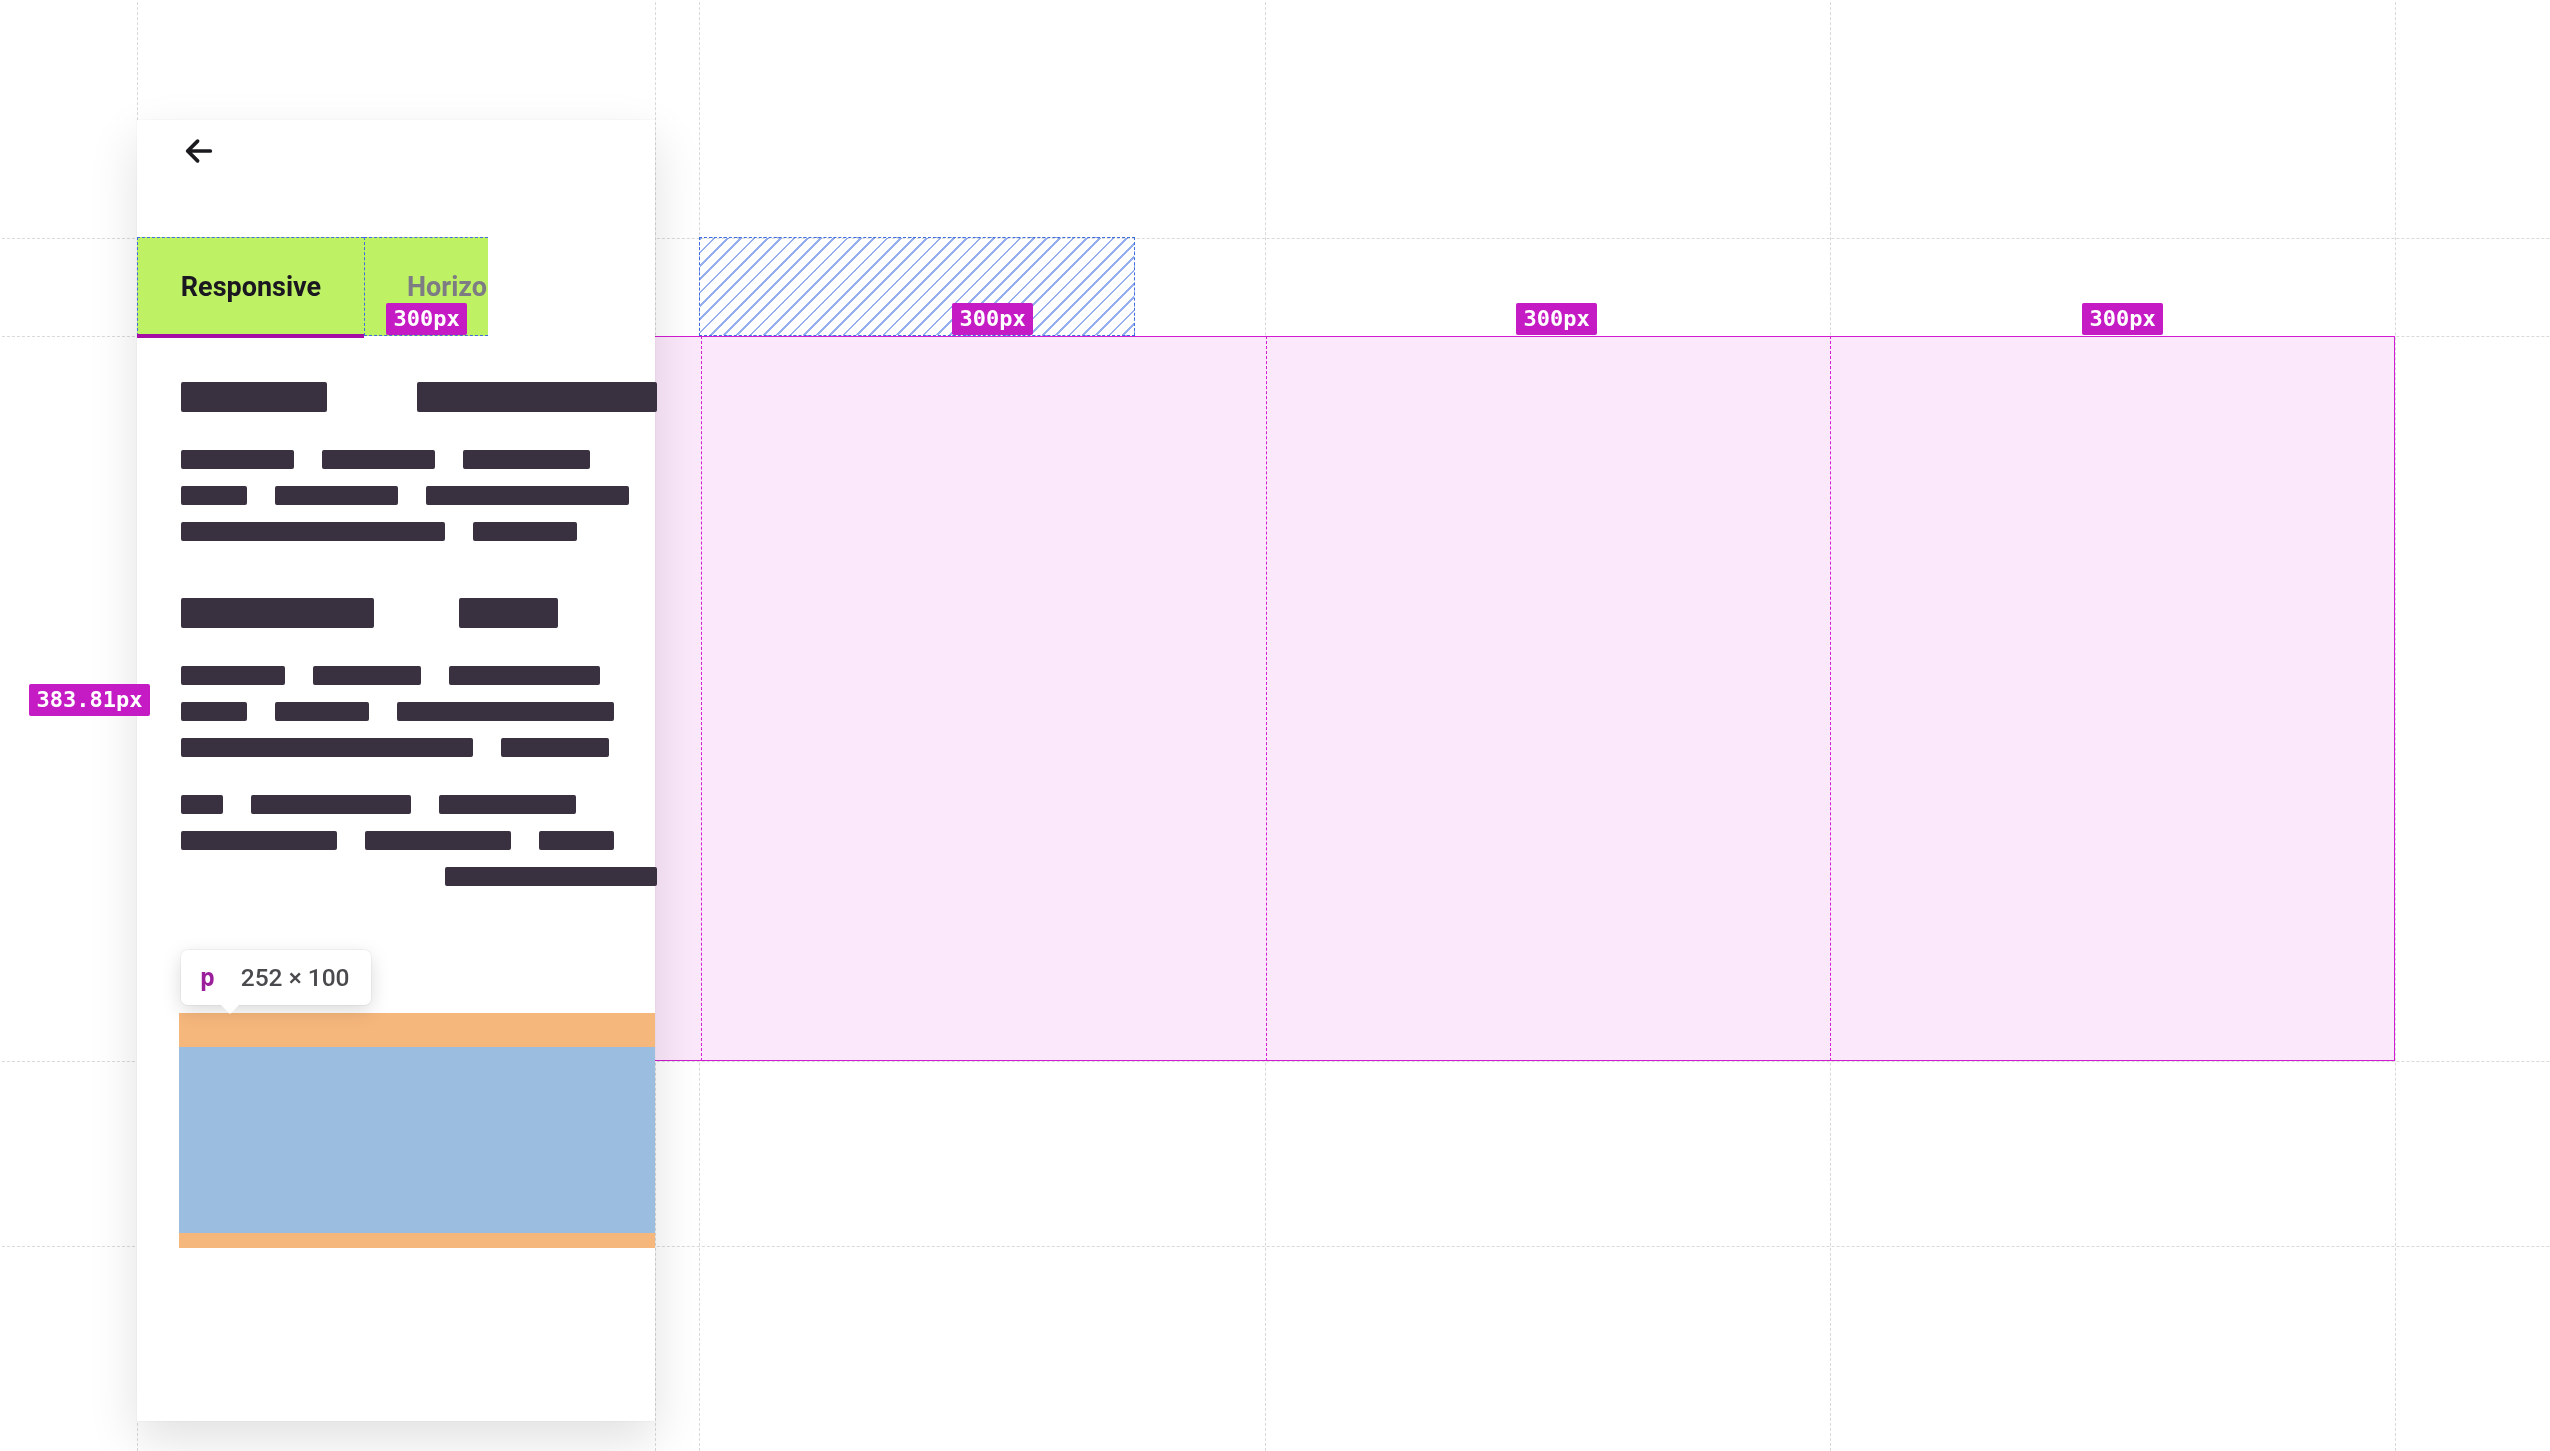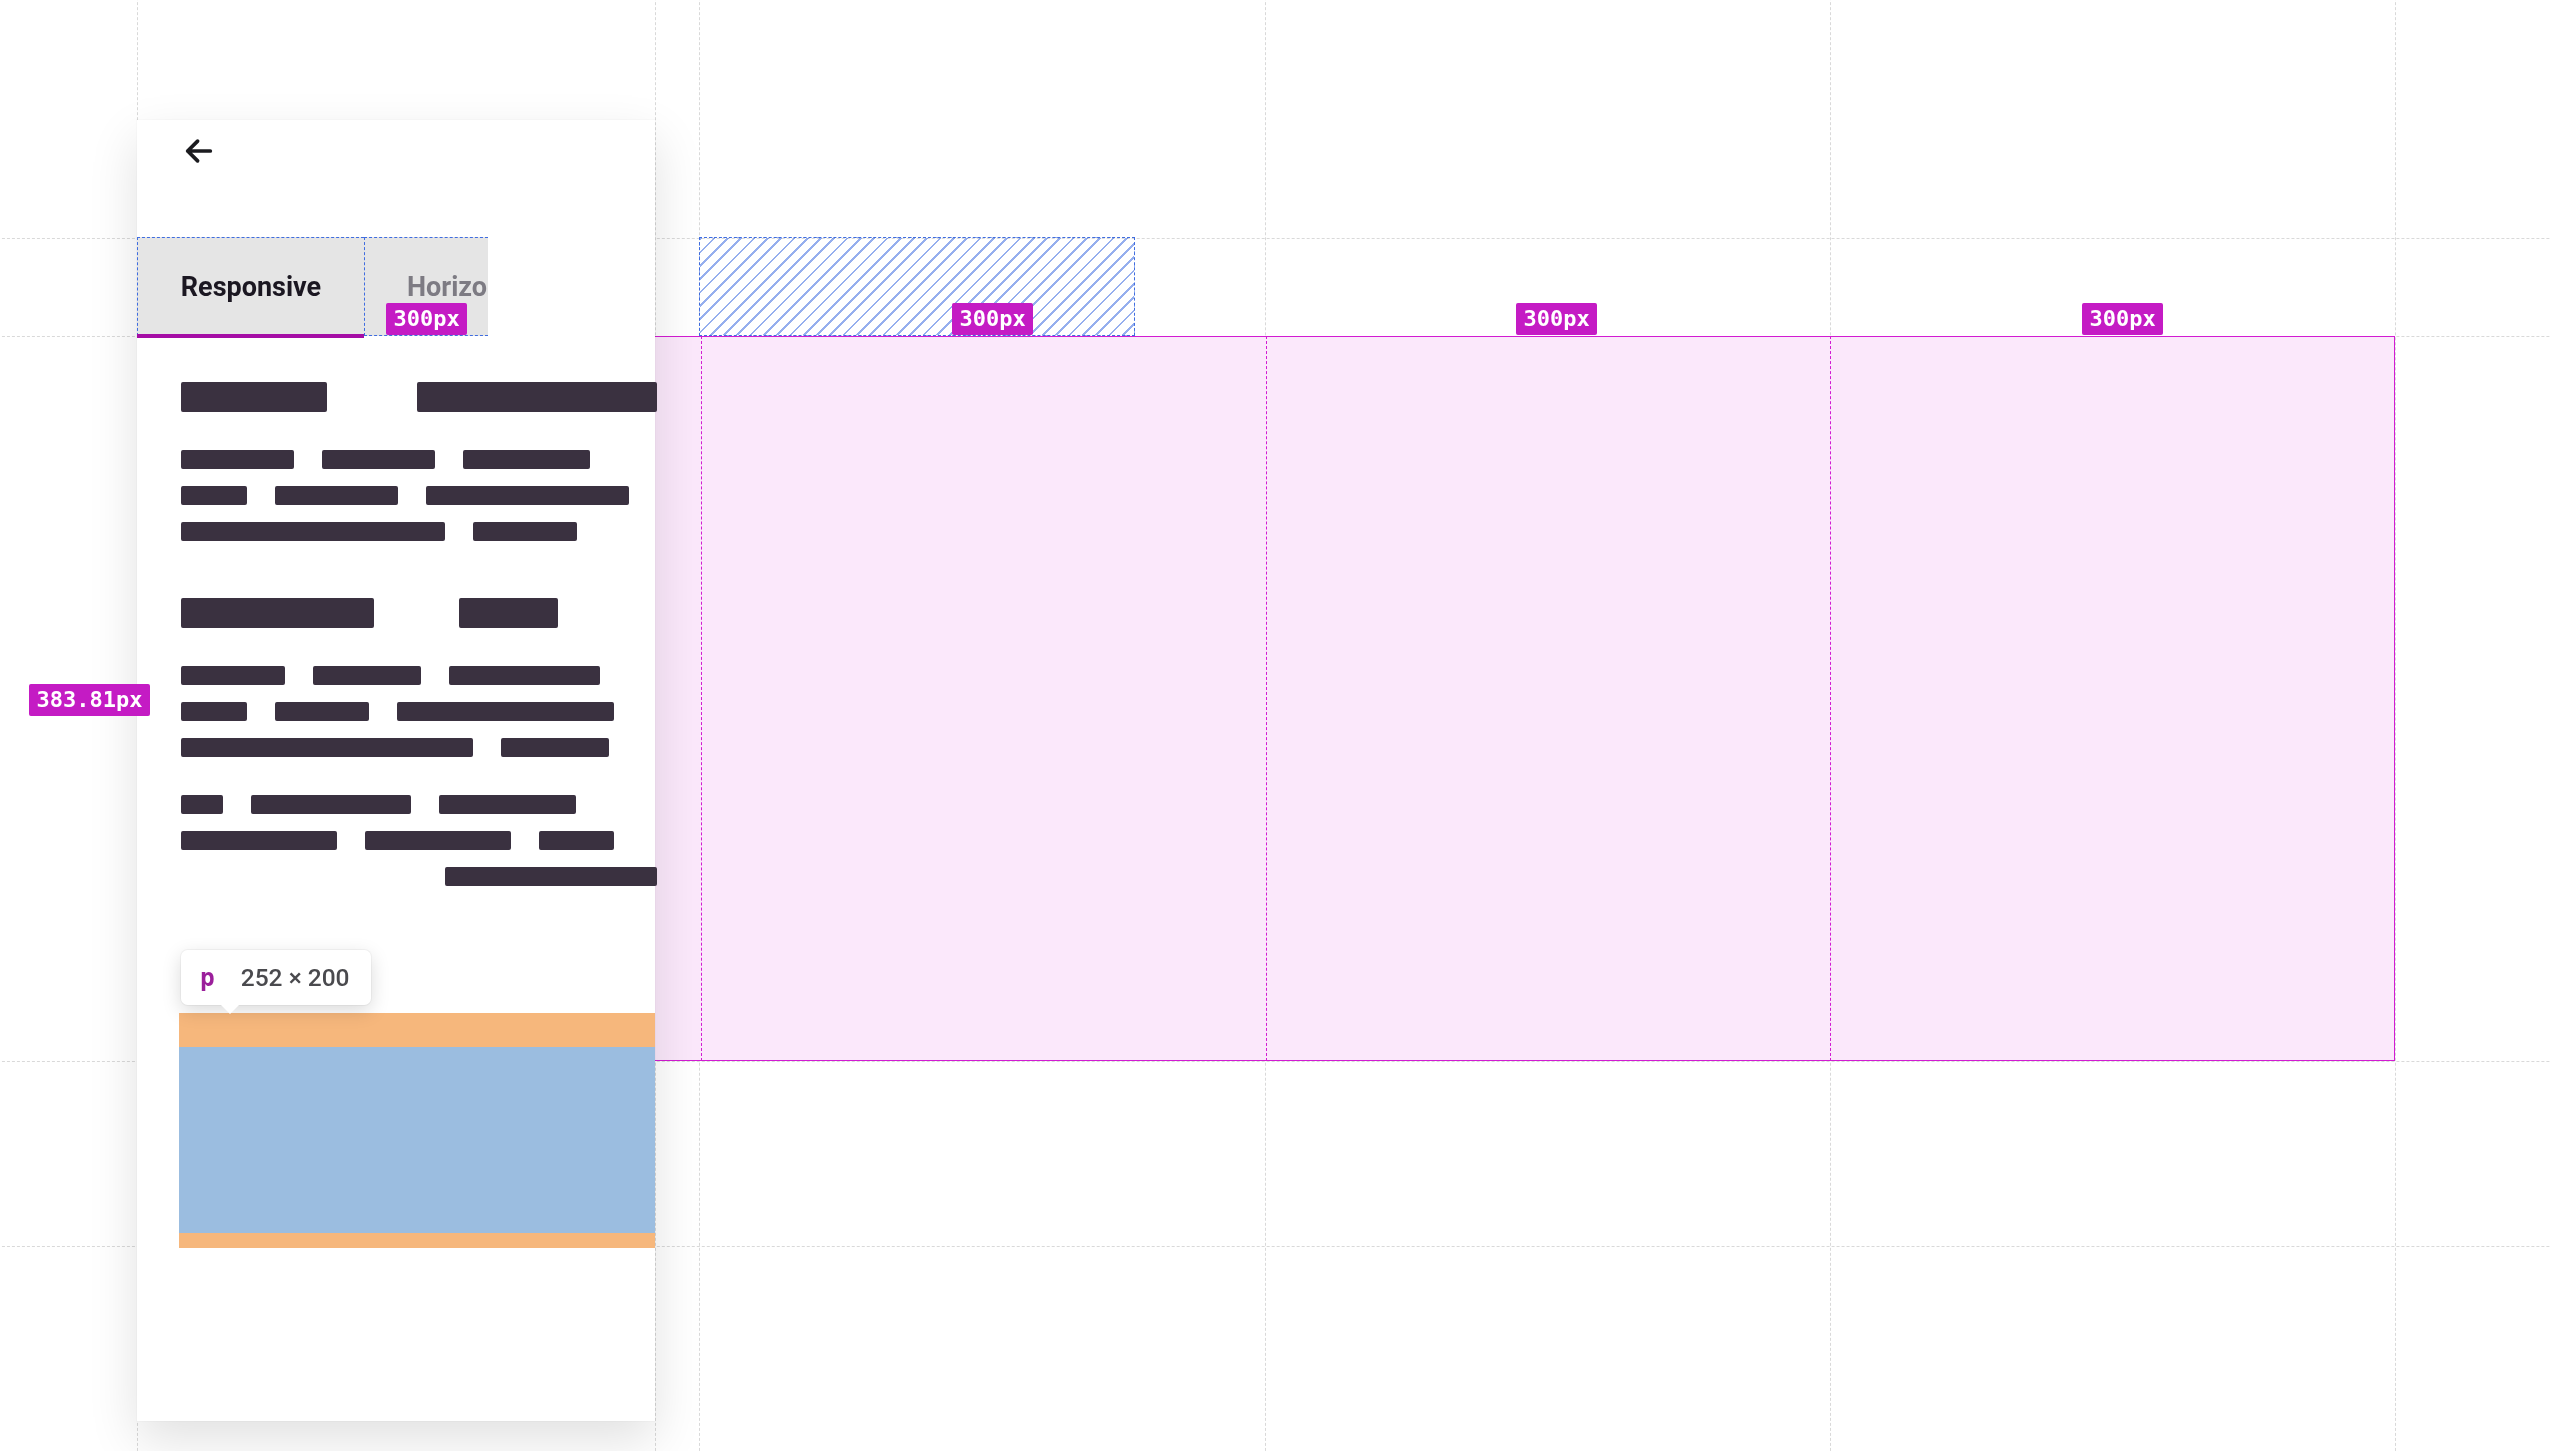--- a/index.html
+++ b/index.html
@@ -76,21 +76,21 @@
   .tab {
     height: 99px;
     display: flex;
     align-items: center;
     justify-content: center;
     font-size: 27px;
     font-weight: 700;
     border: 0.9px dashed #3f6de0;
     border-right: none;
     cursor: pointer;
-    background: #e5e5e5;
+    background: #bef264;
   }
   
   .tab1 { width: 227px; }
   .tab2 { width: 221px; }
   .tab3 { width: 251px; }
   .tab:last-of-type {
     border-right: 0.9px dashed #3f6de0;
   }
   .tab-active {
     color: #1b1721;
@@ -359,15 +359,15 @@
 </div>
 
 <div class="boxmodel">
   <div class="bm-margin-top"></div>
   <div class="bm-content"></div>
   <div class="bm-margin-bottom"></div>
 </div>
 
 <div class="tooltip">
   <span class="tooltip-tag">p</span>
-  <span class="tooltip-dim">252 × 200</span>
+  <span class="tooltip-dim">252 × 100</span>
 </div>
 
 
 </body></html>

